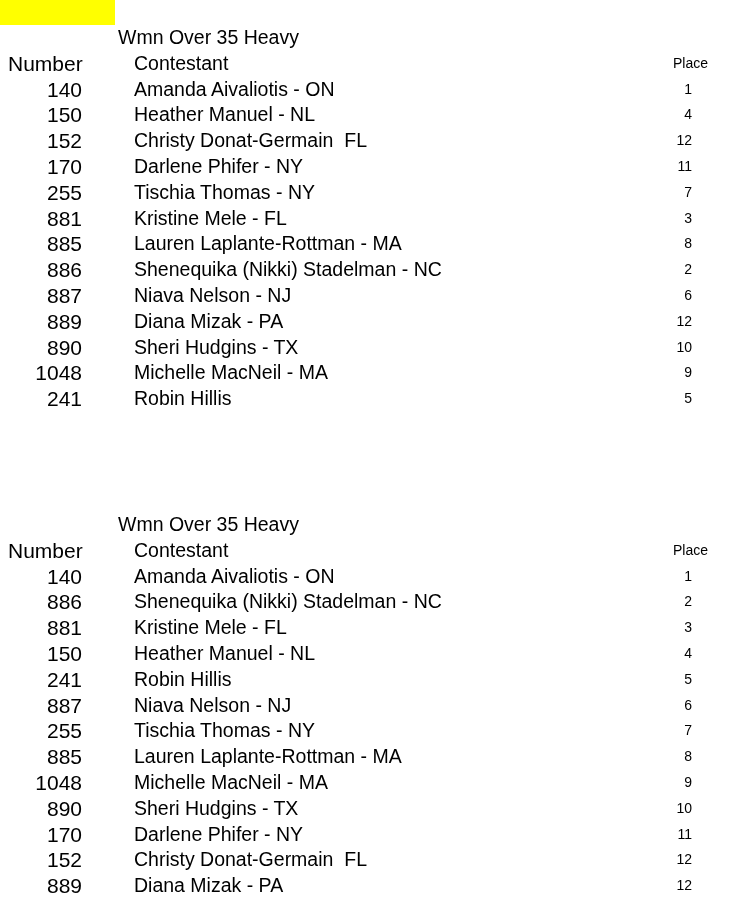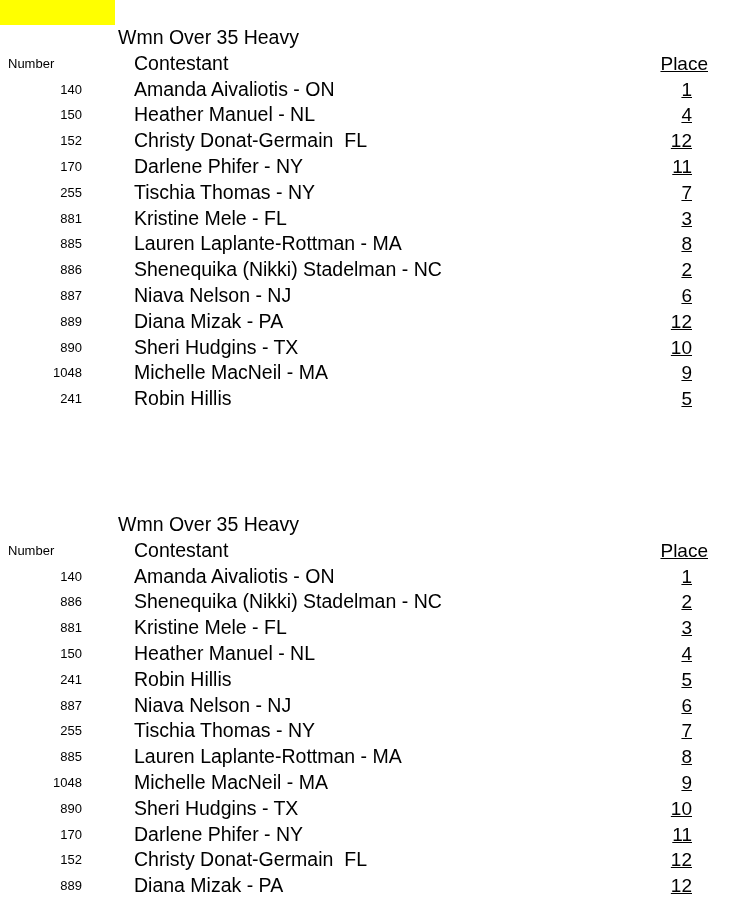--- a/index.html
+++ b/index.html
@@ -48,36 +48,35 @@
     height: 25.8px;
     line-height: 25.8px;
     white-space: nowrap;
   }
 
   .col-number {
     position: absolute;
     left: 0;
     width: 82px;
     text-align: right;
-    font-size: 13px;
+    font-size: 21px;
   }
   .col-contestant {
     position: absolute;
     left: 134px;
     text-align: left;
     font-size: 19.5px;
     white-space: pre;
   }
   .col-place {
     position: absolute;
     left: 560px;
     width: 132px;
     text-align: right;
-    font-size: 19px;
-    text-decoration: underline;
+    font-size: 14px;
   }
 
   
   .row-title .col-contestant {
     left: 118px;
   }
 
   .row-header .col-number {
     text-align: left;
     left: 8px;

